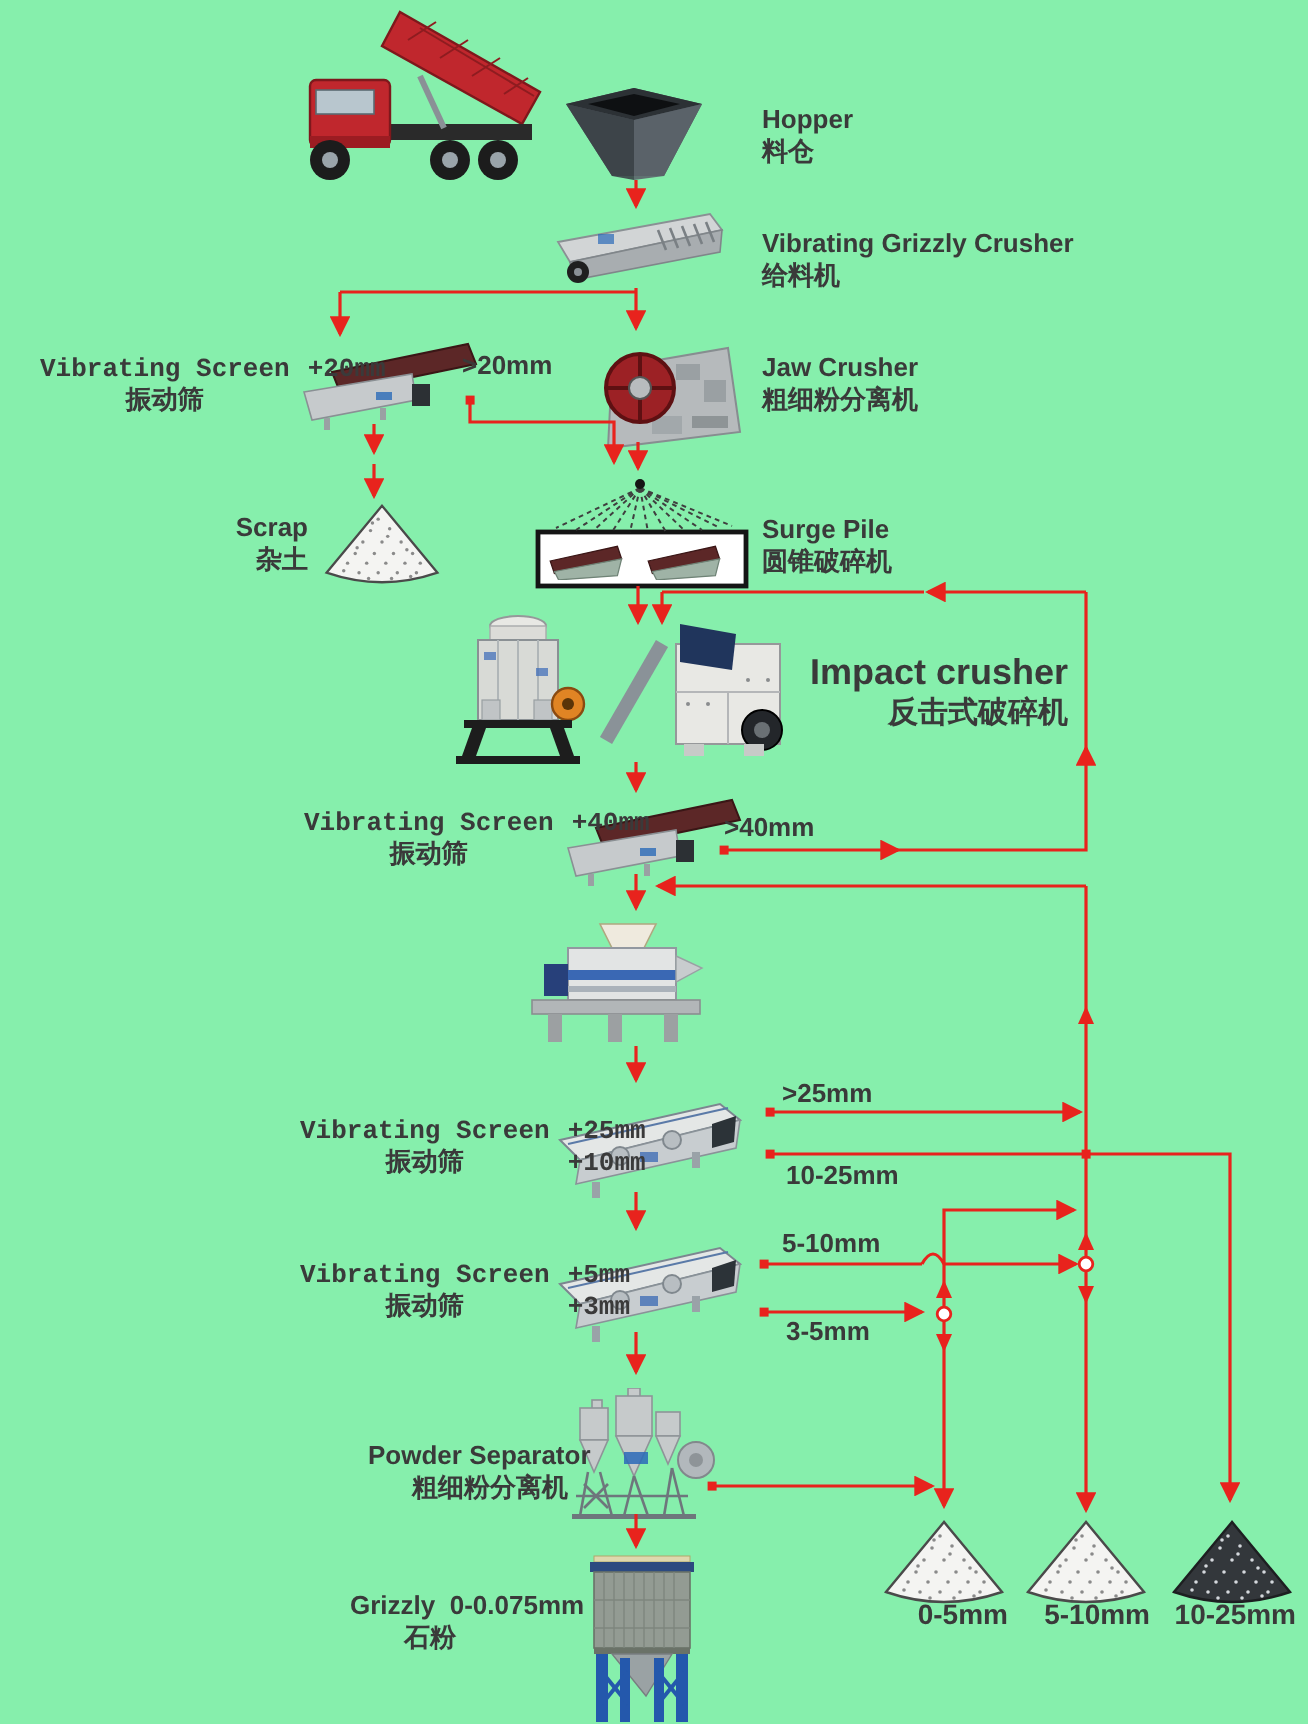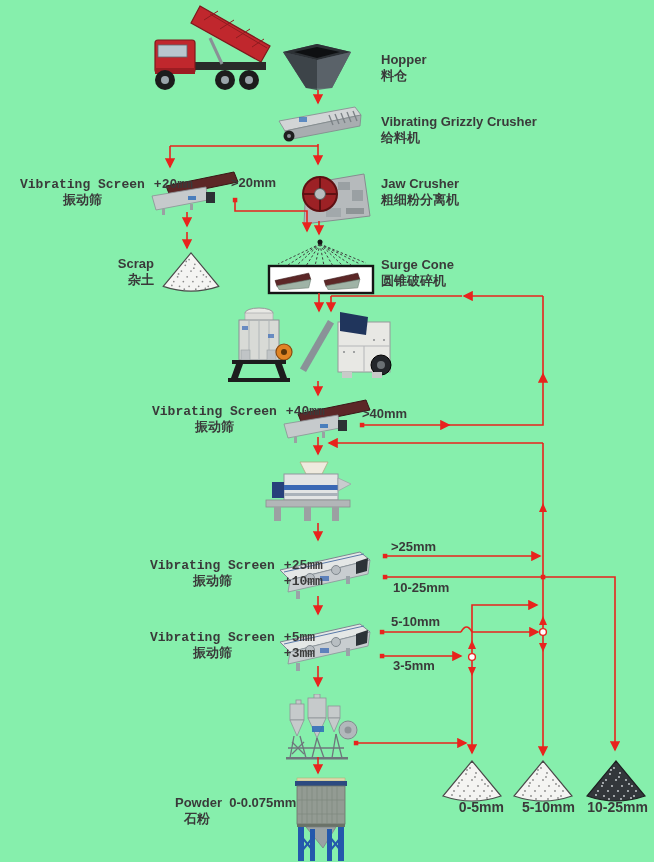--- a/index.html
+++ b/index.html
@@ -421,25 +421,29 @@
   </div>
 
   <div class="flowlab" style="left:231px;top:176px">&gt;20mm</div>
 
   <div class="lab center" style="left:104px;top:256px;width:50px">
     <span>Scrap</span><br>
     <span>杂土</span>
   </div>
 
   <div class="lab" style="left:381px;top:257px">
-    <span>Surge Cone</span><br>
+    <span>Surge Pile</span><br>
     <span>圆锥破碎机</span>
   </div>
 
 
+  <div class="lab center" style="left:400px;top:326px;width:134px">
+    <span class="impact1">Impact crusher</span><br>
+    <span class="impact2">反击式破碎机</span>
+  </div>
 
   <div class="lab mlabel" style="left:152px;top:404px">
     <span class="col1">
       <span>Vibrating Screen</span><br>
       <span>振动筛</span>
     </span>
     <span class="col2"><span>+40mm</span></span>
   </div>
 
   <div class="flowlab" style="left:362px;top:407px">&gt;40mm</div>
@@ -466,23 +470,27 @@
     </span>
     <span class="col2">
       <span>+5mm</span><br>
       <span>+3mm</span>
     </span>
   </div>
 
   <div class="flowlab" style="left:391px;top:615px">5-10mm</div>
   <div class="flowlab" style="left:393px;top:659px">3-5mm</div>
 
+  <div class="lab center" style="left:184px;top:720px;width:100px">
+    <span>Powder Separator</span><br>
+    <span>粗细粉分离机</span>
+  </div>
 
   <div class="lab" style="left:175px;top:795px">
-    <span>Powder</span>&nbsp;&nbsp;<span>0-0.075mm</span><br>
-    <span style="margin-left:9px">石粉</span>
+    <span>Grizzly</span>&nbsp;&nbsp;<span>0-0.075mm</span><br>
+    <span style="margin-left:27px">石粉</span>
   </div>
 
   <div class="pilelab" style="left:440px;top:800px">0-5mm</div>
   <div class="pilelab" style="left:511px;top:800px">5-10mm</div>
   <div class="pilelab" style="left:584px;top:800px">10-25mm</div>
 
 </div>
 
 </body></html>

